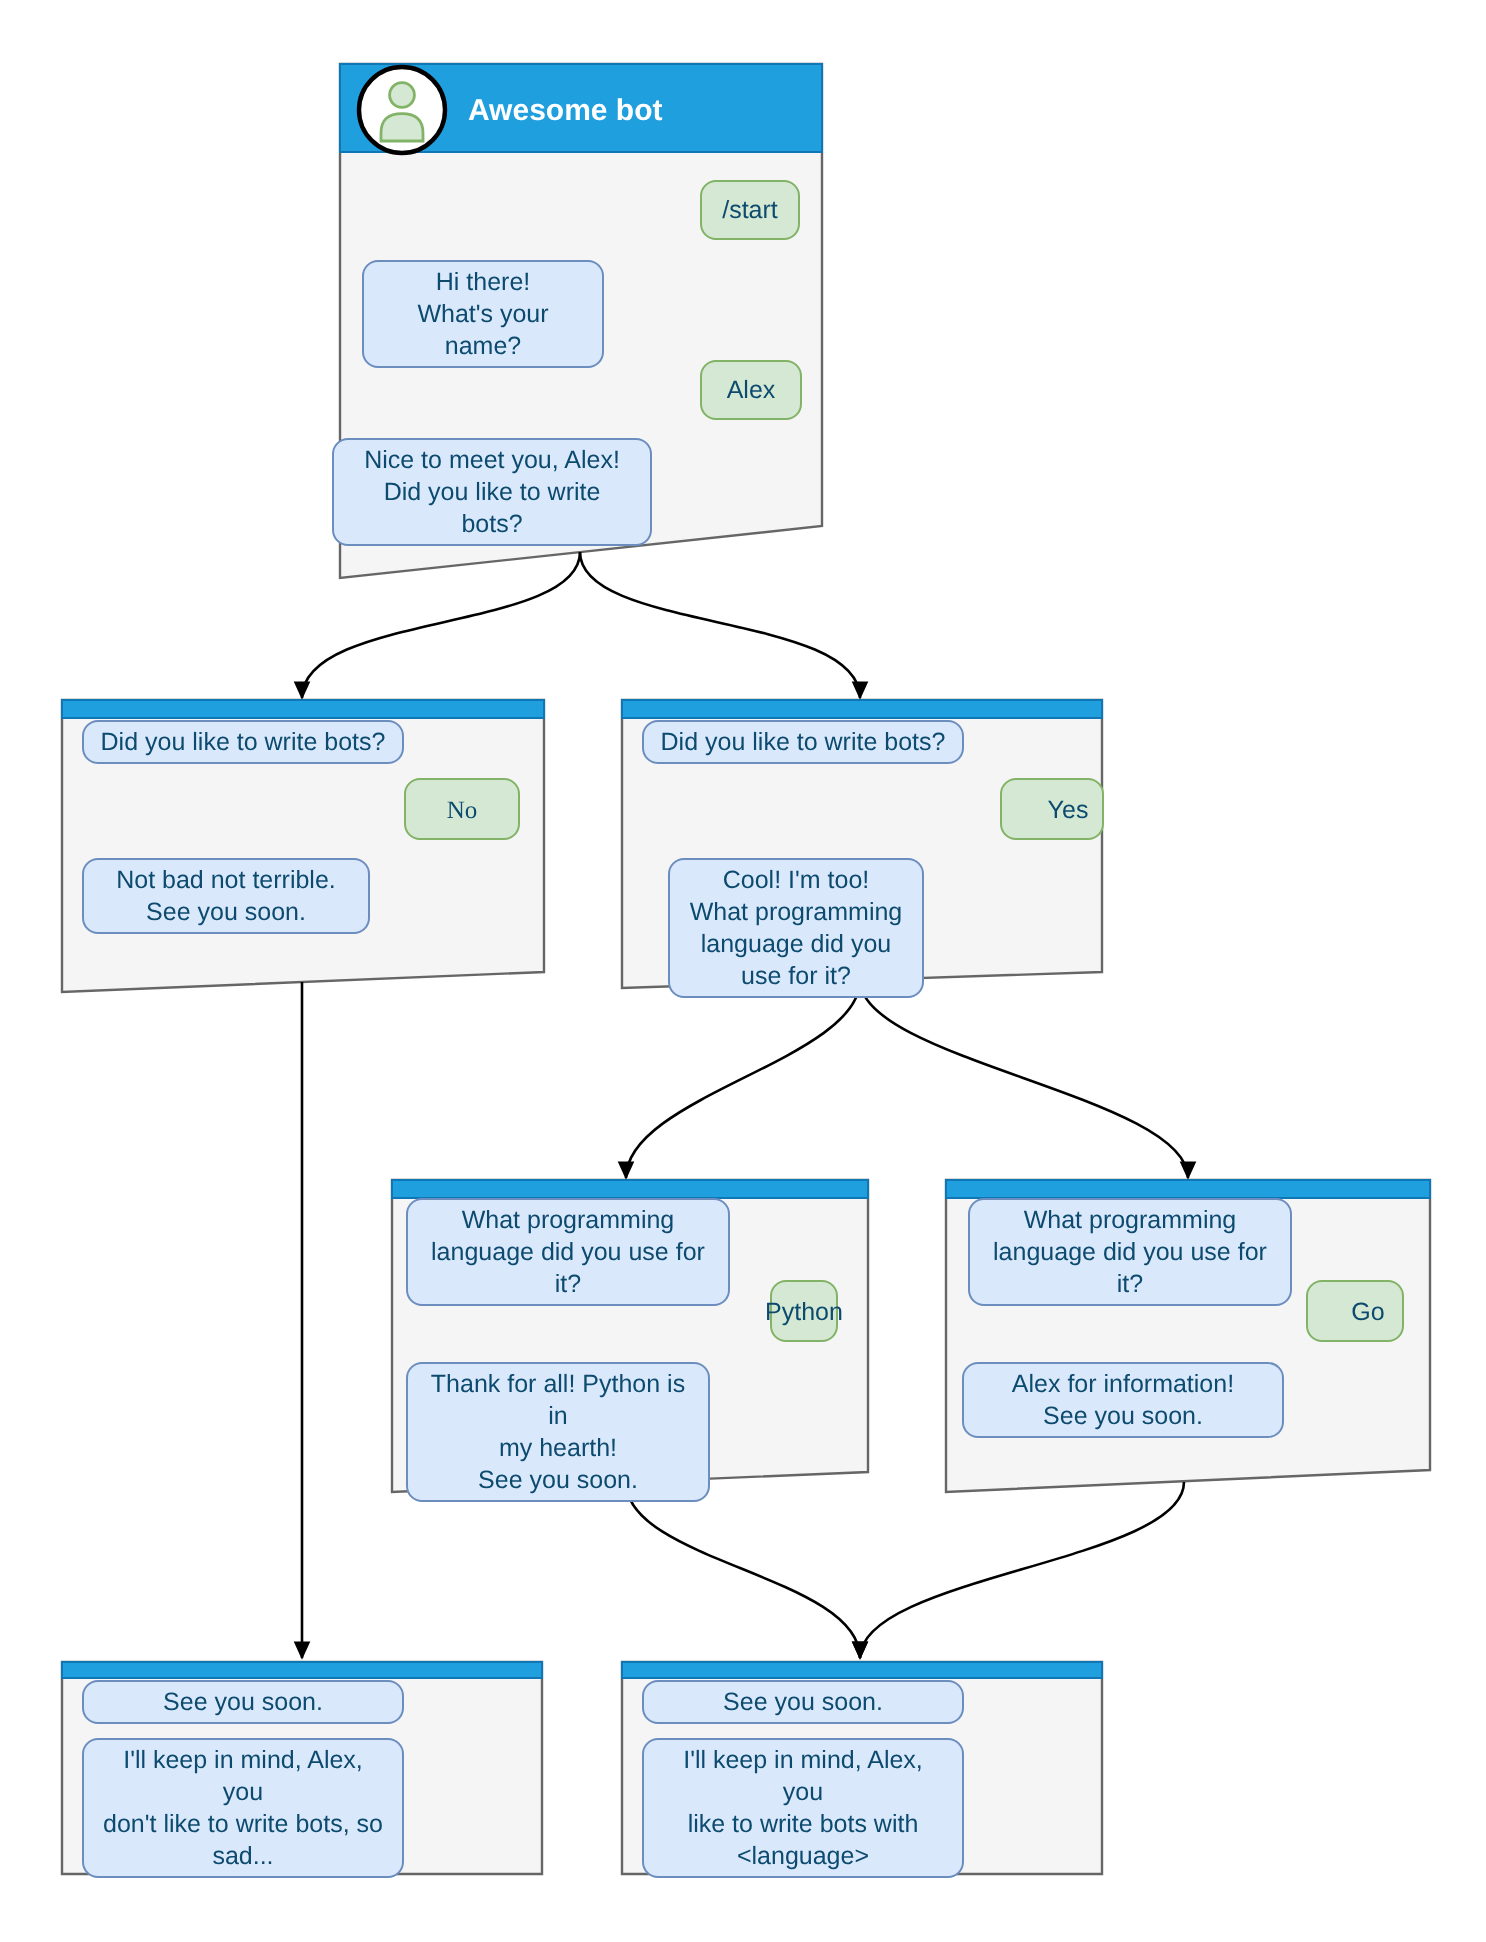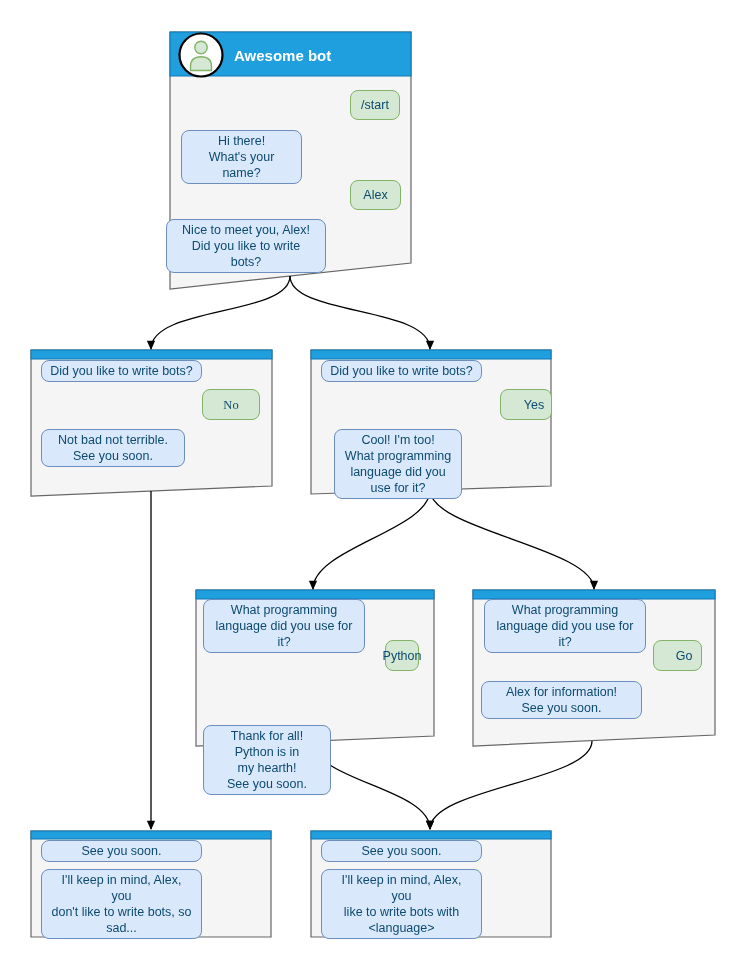--- a/index.html
+++ b/index.html
@@ -114,21 +114,21 @@
 
   <div class="bubble bot" style="left:321px;top:360px;width:161px;">Did you like to write bots?</div>
   <div class="bubble user" style="left:500px;top:389px;width:52px;height:31px;padding-left:20px;">Yes</div>
   <div class="bubble bot" style="left:334px;top:429px;width:128px;">Cool! I'm too!
 What programming
 language did you use for it?</div>
 
   <div class="bubble bot" style="left:203px;top:599px;width:162px;">What programming
 language did you use for it?</div>
   <div class="bubble user" style="left:373px;top:640px;width:34px;height:31px;margin-left:12px;">Python</div>
-  <div class="bubble bot" style="left:203px;top:681px;width:128px;margin-top:44px;">Thank for all! Python is in
+  <div class="bubble bot" style="left:203px;top:681px;width:152px;">Thank for all! Python is in
 my hearth!
 See you soon.</div>
 
   <div class="bubble bot" style="left:484px;top:599px;width:162px;">What programming
 language did you use for it?</div>
   <div class="bubble user" style="left:653px;top:640px;width:49px;height:31px;padding-left:17px;">Go</div>
   <div class="bubble bot" style="left:481px;top:681px;width:161px;">Alex for information!
 See you soon.</div>
 
   <div class="bubble bot" style="left:41px;top:840px;width:161px;">See you soon.</div>

